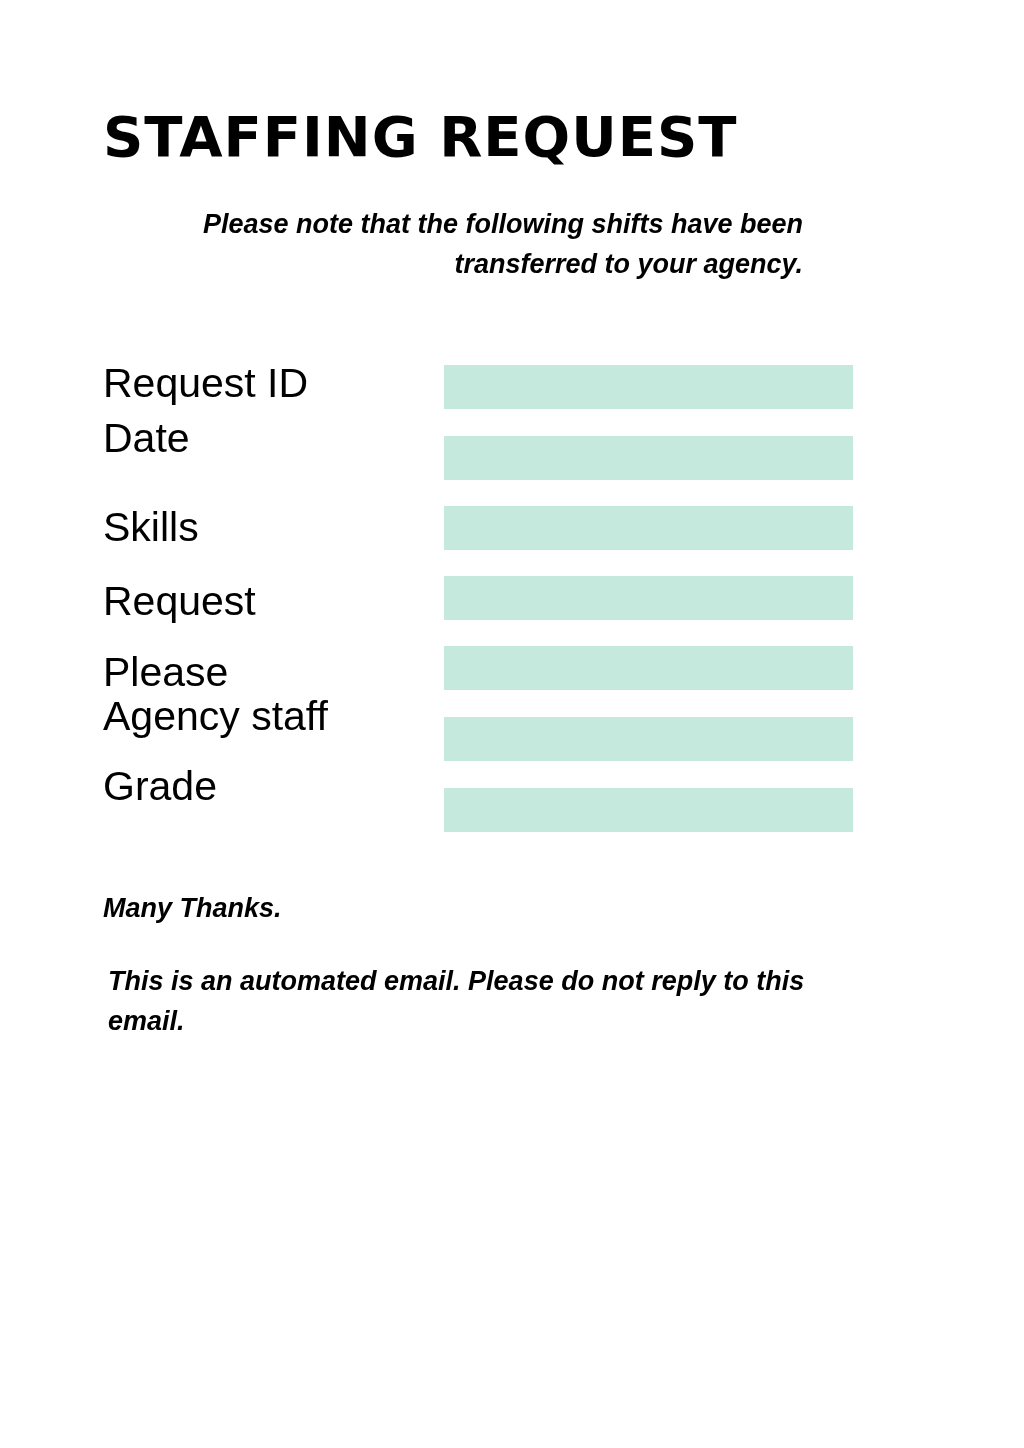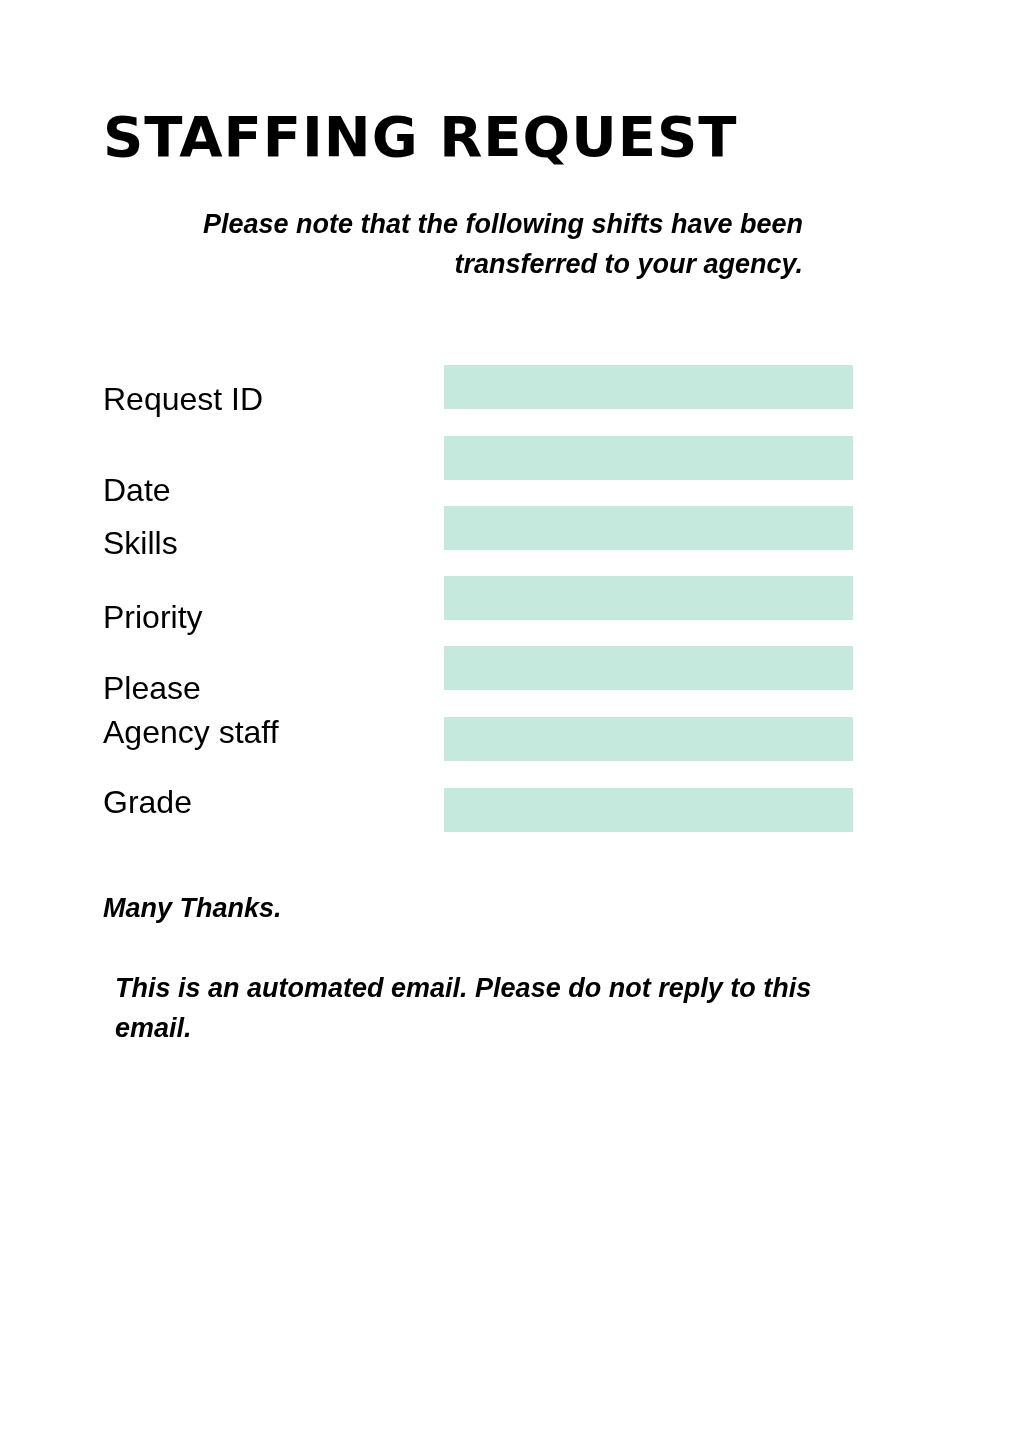--- a/index.html
+++ b/index.html
@@ -1,40 +1,40 @@
 <!DOCTYPE html>
 <html><head>
 <meta charset="utf-8">
 <style>
   html, body { margin: 0; padding: 0; background: #ffffff; }
   body { width: 1024px; height: 1448px; position: relative; overflow: hidden; font-family: "Liberation Sans", sans-serif; color: #000; }
   .title { position: absolute; left: 103px; top: 104px; font-family: "DejaVu Sans", sans-serif; font-weight: 900; font-size: 56px; letter-spacing: 1px; line-height: 66px; margin: 0; transform: scaleX(1.0); text-align: center; }
   .intro { position: absolute; left: 103px; top: 204px; width: 700px; font-weight: bold; font-style: italic; font-size: 27px; line-height: 40px; margin: 0; text-align: right; }
-  .field-label { position: absolute; left: 103px; font-size: 32px; line-height: 40px; margin-top: 16px; }
+  .field-label { position: absolute; left: 103px; font-size: 41px; line-height: 40px; }
   .field-bar { position: absolute; left: 444px; width: 409px; height: 44px; border: none; outline: none; padding: 0 12px; box-sizing: border-box; font-family: "Liberation Sans", sans-serif; font-size: 22px; }
   .thanks { position: absolute; left: 103px; top: 890px; font-weight: bold; font-style: italic; font-size: 27px; line-height: 36px; margin: 0; text-align: right; }
-  .footer-note { position: absolute; left: 103px; top: 956px; width: 720px; font-weight: bold; font-style: italic; font-size: 27px; line-height: 40px; margin: 12px; }
+  .footer-note { position: absolute; left: 103px; top: 956px; width: 720px; font-weight: bold; font-style: italic; font-size: 27px; line-height: 40px; margin: 5px; }
 </style>
 </head>
 <body>
 
 <h1 class="title">STAFFING REQUEST</h1>
 <p class="intro">Please note that the following shifts have been transferred to your agency.</p>
 
 <div>
   <span class="field-label" style="top:363px">Request ID</span>
   <input class="field-bar" style="top: 365px; background: rgb(197, 234, 221);" value="">
 
-  <span class="field-label" style="top:454px">Date</span>
+  <span class="field-label" style="top:418px">Date</span>
   <input class="field-bar" style="top: 436px; background: rgb(197, 234, 221);" value="">
 
   <span class="field-label" style="top:507px">Skills</span>
   <input class="field-bar" style="top: 506px; background: rgb(197, 234, 221);" value="">
 
-  <span class="field-label" style="top:581px">Priority</span>
+  <span class="field-label" style="top:581px">Request</span>
   <input class="field-bar" style="top: 576px; background: rgb(197, 234, 221);" value="">
 
   <span class="field-label" style="top:652px">Please</span>
   <input class="field-bar" style="top: 646px; background: rgb(197, 234, 221);" value="">
 
   <span class="field-label" style="top:696px">Agency staff</span>
   <input class="field-bar" style="top: 717px; background: rgb(197, 234, 221);" value="">
 
   <span class="field-label" style="top:766px">Grade</span>
   <input class="field-bar" style="top: 788px; background: rgb(197, 234, 221);" value="">

